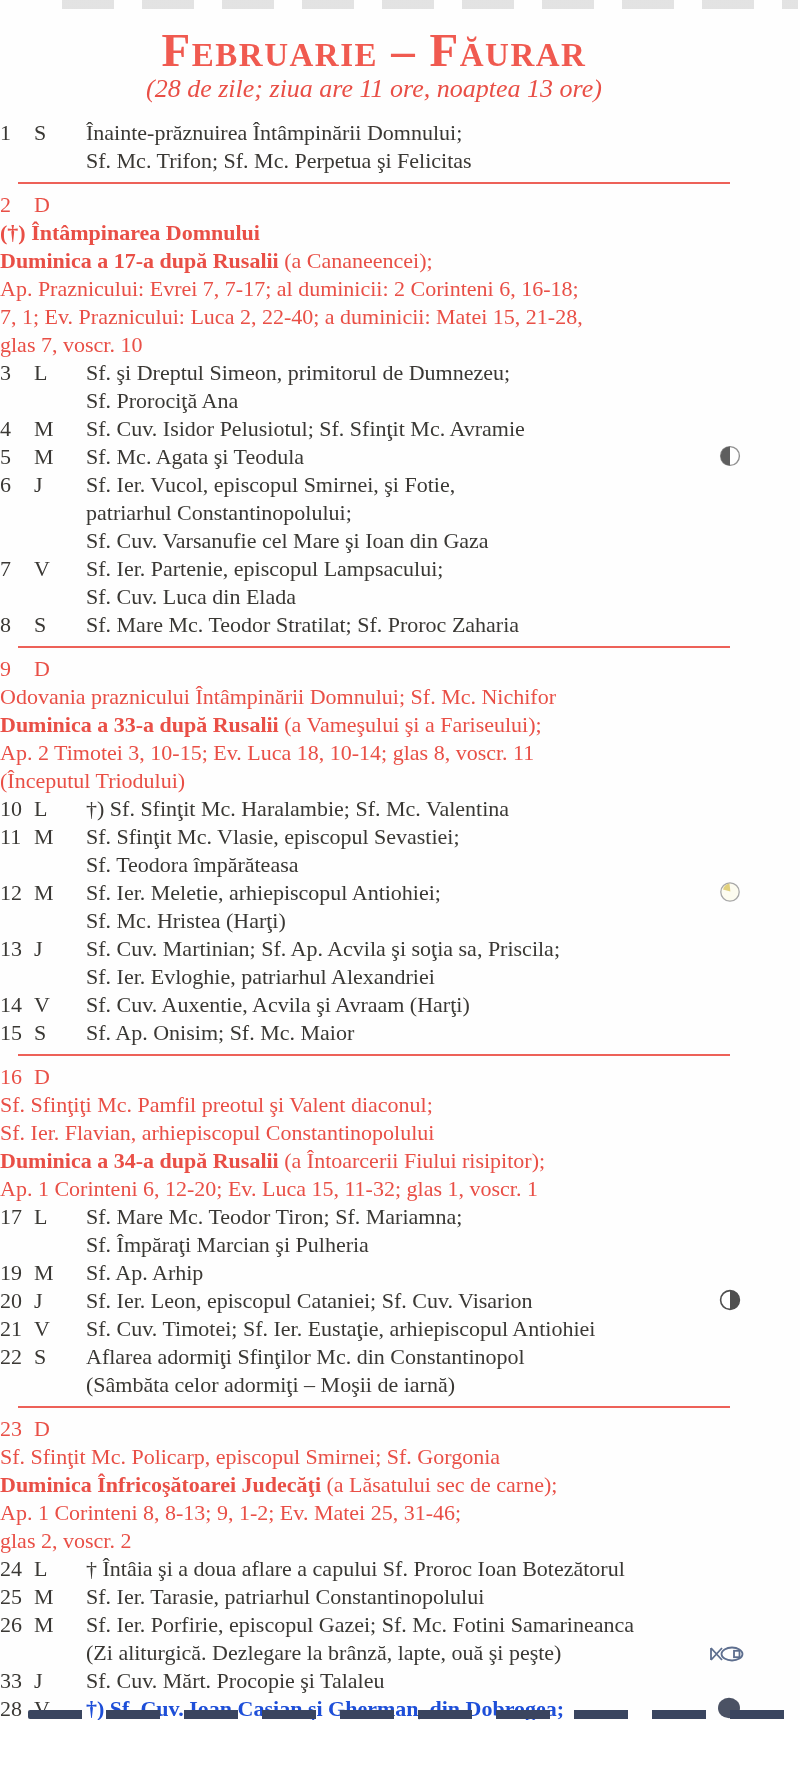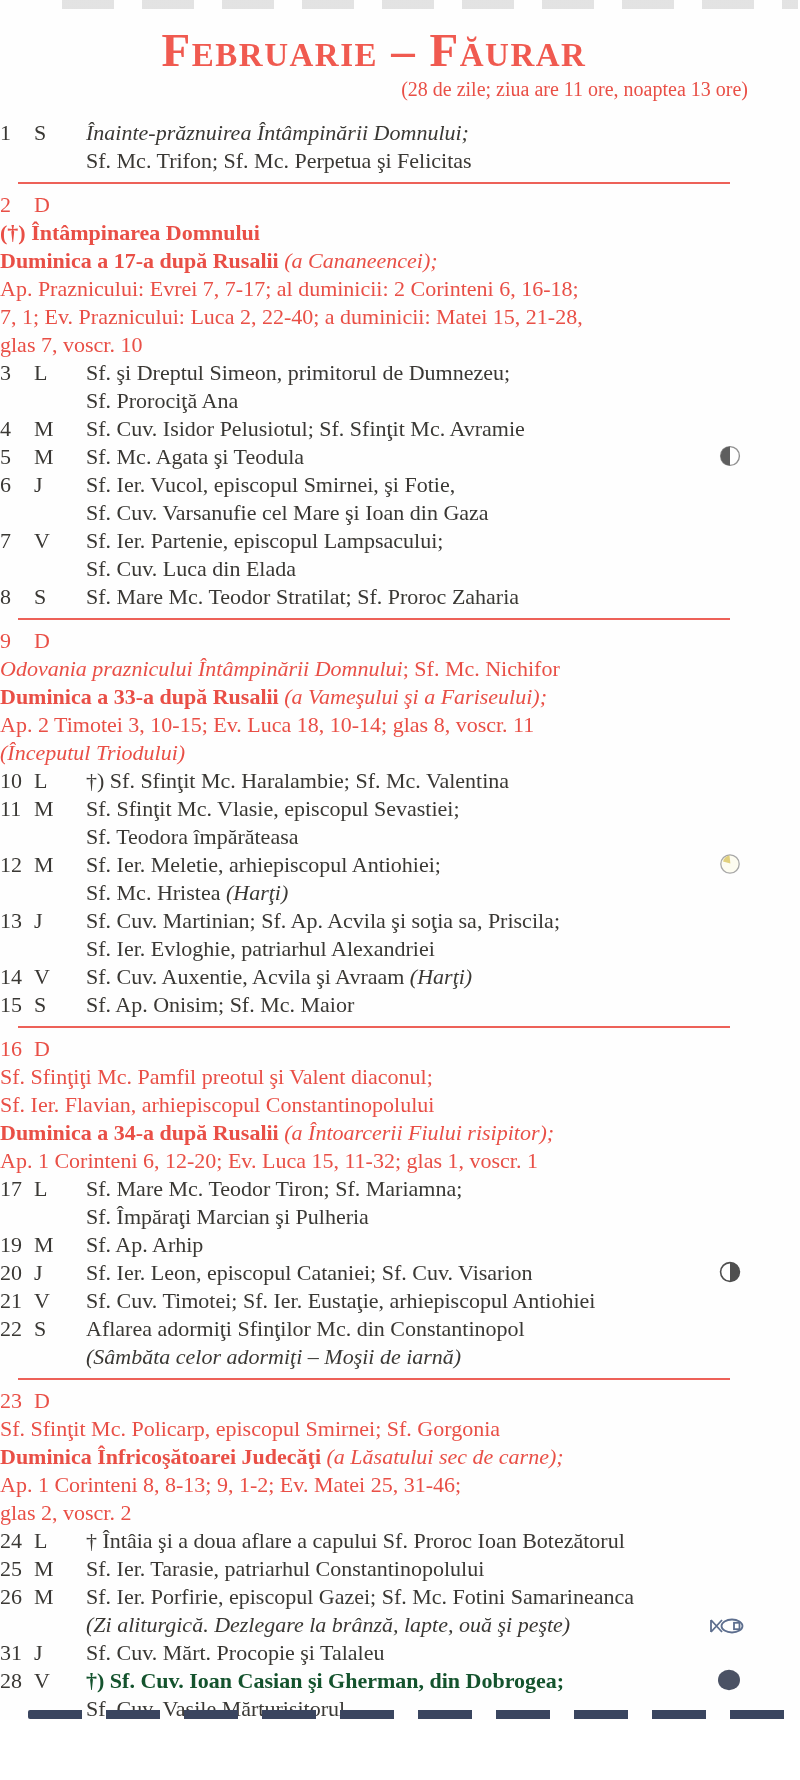--- a/index.html
+++ b/index.html
@@ -25,39 +25,39 @@
   header{padding-top:24px;width:748px;text-align:center;}
   .title{
     margin:0;
     font-size:47px;line-height:52px;
     font-weight:bold;
     font-variant:small-caps;
     letter-spacing:1.5px;
     color:var(--red-title,#f05a50);
   }
   .subtitle{
-    font-size:20px;line-height:26px;
+    font-size:26px;line-height:26px;
+    font-style:italic;
     color:var(--red,#e94f46);
-    text-align:right;
   }
   .entries{margin-top:17px;}
   .entry{display:flex;}
   .day{
     width:86px;min-width:86px;box-sizing:border-box;
     font-size:22px;line-height:28px;
   }
   .day .num{display:inline-block;width:34px;}
   .entry.red, .entry.red .day{color:var(--red,#e94f46);flex-direction:column;}
   .lines{flex:1;padding-right:55px;min-width:0;}
   .line{
     position:relative;
     font-size:22px;line-height:28px;
     white-space:nowrap;
   }
-  .line .i{font-style:italic;margin-top:24px;}
+  .line .i{margin-top:24px;}
   .line .b{font-weight:bold;margin-top:16px;}
   .sep{
     height:2px;width:712px;
     margin:7px 0 7px 18px;
     background:var(--sep,#ed6158);
   }
   .icon{
     position:absolute;right:4px;top:2px;
     display:inline-block;line-height:0;
   }
@@ -112,20 +112,21 @@
           <div class="line"><span>Sf. Mc. Agata şi Teodula</span><span class="icon moon-half-left-icon"><svg width="22" height="22" viewBox="0 0 22 22">
                 <circle cx="11" cy="11" r="9.4" fill="#ffffff" stroke="#919191" stroke-width="1.4"></circle>
                 <path d="M11 1.6 A9.4 9.4 0 0 0 11 20.4 Z" fill="#5e5e5e"></path>
               </svg></span></div>
         </div>
       </div>
       <div class="entry">
         <div class="day"><span class="num">6</span><span>J</span></div>
         <div class="lines">
           <div class="line"><span>Sf. Ier. Vucol, episcopul Smirnei, şi Fotie,</span></div>
+          <div class="line"><span>patriarhul Constantinopolului;</span></div>
           <div class="line"><span>Sf. Cuv. Varsanufie cel Mare şi Ioan din Gaza</span></div>
         </div>
       </div>
       <div class="entry">
         <div class="day"><span class="num">7</span><span>V</span></div>
         <div class="lines">
           <div class="line"><span>Sf. Ier. Partenie, episcopul Lampsacului;</span></div>
           <div class="line"><span>Sf. Cuv. Luca din Elada</span></div>
         </div>
       </div>
@@ -259,29 +260,29 @@
         <div class="lines">
           <div class="line"><span>Sf. Ier. Porfirie, episcopul Gazei; Sf. Mc. Fotini Samarineanca</span></div>
           <div class="line"><span class="i">(Zi aliturgică. Dezlegare la brânză, lapte, ouă şi peşte)</span><span class="icon fish-icon"><svg width="36" height="20" viewBox="0 0 36 20" fill="none" stroke="#5d6e8e" stroke-width="1.8">
                 <path d="M2 4 L13 16 M2 16 L13 4 M2 4 L2 16"></path>
                 <ellipse cx="23" cy="10" rx="10.5" ry="6.5"></ellipse>
                 <rect x="25" y="6.8" width="5.5" height="6.4"></rect>
               </svg></span></div>
         </div>
       </div>
       <div class="entry">
-        <div class="day"><span class="num">31</span><span>J</span></div>
+        <div class="day"><span class="num">33</span><span>J</span></div>
         <div class="lines">
           <div class="line"><span>Sf. Cuv. Mărt. Procopie şi Talaleu</span></div>
         </div>
       </div>
       <div class="entry">
         <div class="day"><span class="num">28</span><span>V</span></div>
         <div class="lines">
-          <div class="line"><span class="b" style="color: #14532d;">†) Sf. Cuv. Ioan Casian şi Gherman, din Dobrogea;</span><span class="icon moon-dark-icon"><svg width="24" height="22" viewBox="0 0 24 22">
+          <div class="line"><span class="b" style="color: #1d4ed8;">†) Sf. Cuv. Ioan Casian şi Gherman, din Dobrogea;</span><span class="icon moon-dark-icon"><svg width="24" height="22" viewBox="0 0 24 22">
                 <ellipse cx="12" cy="11" rx="11" ry="10.2" fill="#4b5264"></ellipse>
               </svg></span></div>
           <div class="line"><span>Sf. Cuv. Vasile Mărturisitorul</span></div>
           <div class="line"><span class="i">(Zi aliturgică. Dezlegare la brânză, lapte, ouă şi peşte)</span><span class="icon fish-icon"><svg width="36" height="20" viewBox="0 0 36 20" fill="none" stroke="#5d6e8e" stroke-width="1.8">
                 <path d="M2 4 L13 16 M2 16 L13 4 M2 4 L2 16"></path>
                 <ellipse cx="23" cy="10" rx="10.5" ry="6.5"></ellipse>
                 <rect x="25" y="6.8" width="5.5" height="6.4"></rect>
               </svg></span></div>
         </div>
       </div>

